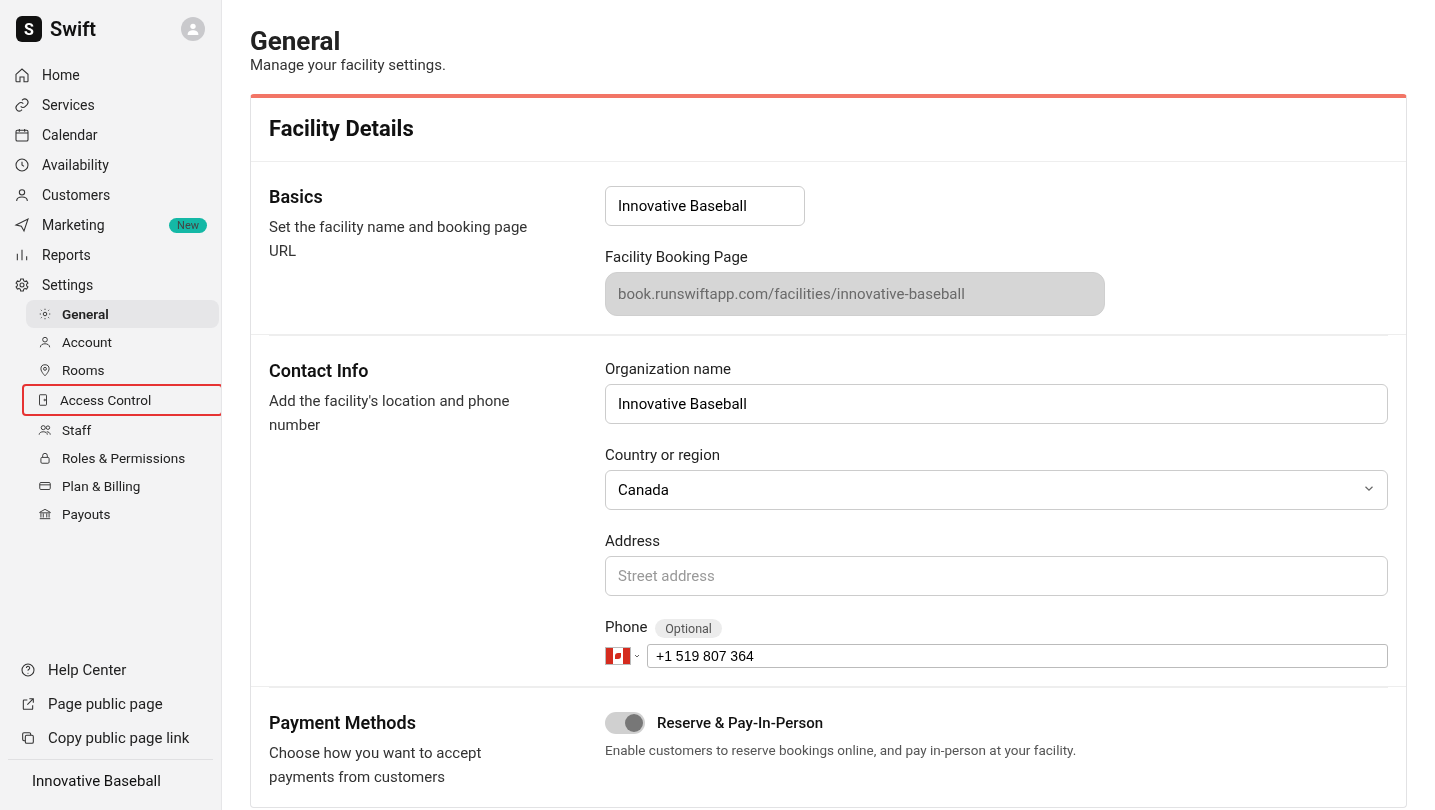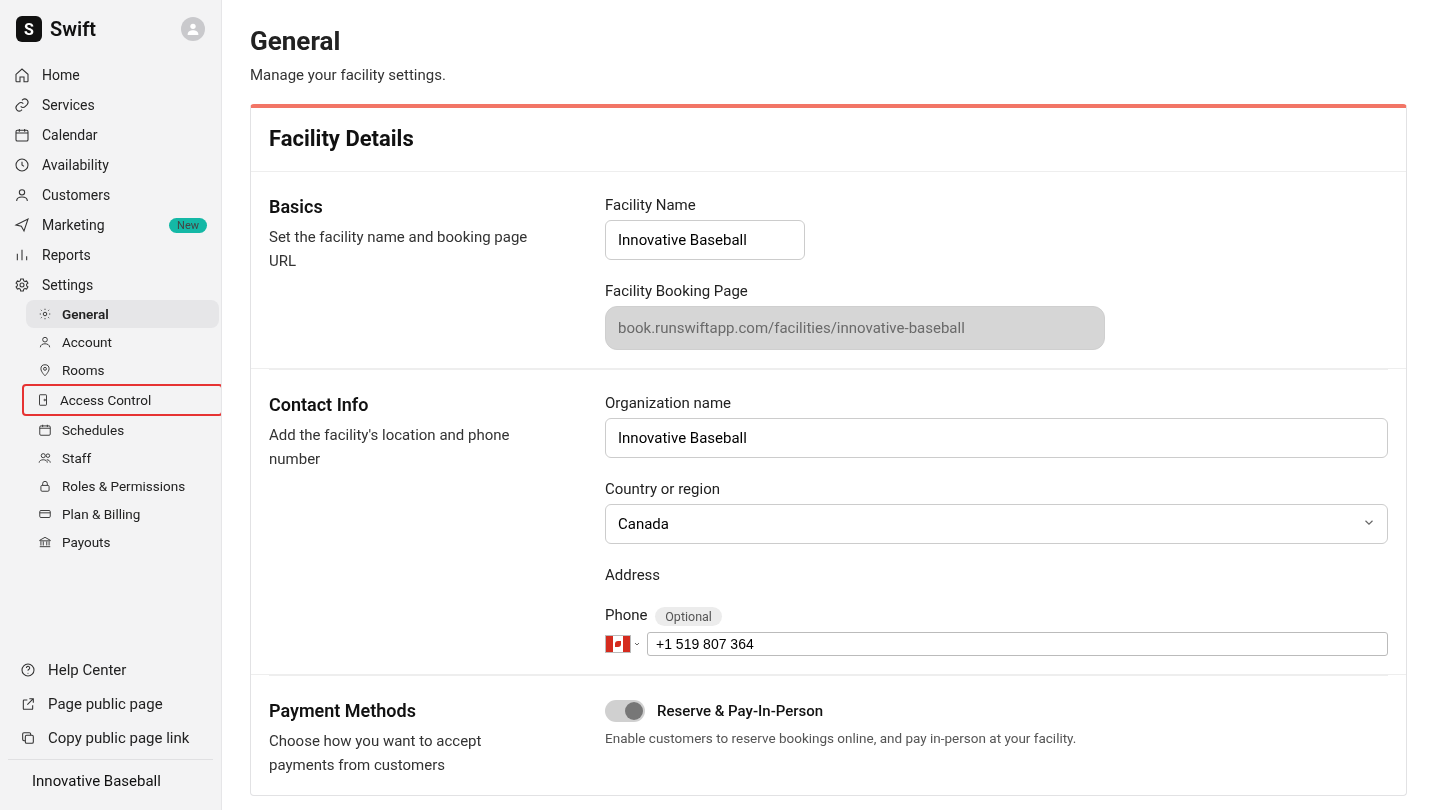--- a/index.html
+++ b/index.html
@@ -124,21 +124,21 @@
     padding: 26px 28px 0 28px;
   }
   .page-title {
     font-size: 26px;
     font-weight: 700;
     color: #222;
   }
   .page-subtitle {
     font-size: 15px;
     color: #333;
-    margin-top: 10px;
+    margin-top: 0;
   }
 
   .card {
     margin-top: 20px;
     border: 1px solid #e2e2e4;
     border-top: 4px solid #f27566;
     border-radius: 4px;
     background: #fff;
   }
   .card-header {
@@ -367,29 +367,20 @@
                 <rect x="6" y="3" width="12" height="18" rx="1"></rect>
                 <circle cx="15" cy="12" r="1.3"></circle>
               </svg>
             </span>
           <span>Access Control</span>
         </div>
       </div>
       <div class="nav-item">
         <span class="icon">
             <svg viewBox="0 0 24 24">
-              <rect x="3" y="5" width="18" height="16" rx="2"></rect>
-              <path d="M3 9h18M8 3v4M16 3v4"></path>
-            </svg>
-          </span>
-        <span>Schedules</span>
-      </div>
-      <div class="nav-item">
-        <span class="icon">
-            <svg viewBox="0 0 24 24">
               <circle cx="9" cy="8" r="3.5"></circle>
               <path d="M2 20c0-3 3-5 7-5s7 2 7 5"></path>
               <circle cx="17" cy="8" r="3"></circle>
               <path d="M15 15c3 0 6 2 6 5"></path>
             </svg>
           </span>
         <span>Staff</span>
       </div>
       <div class="nav-item">
         <span class="icon">
@@ -459,21 +450,20 @@
   <div class="card">
     <div class="card-header">Facility Details</div>
 
     <div class="section">
       <div class="section-left">
         <div class="section-title">Basics</div>
         <div class="section-desc">Set the facility name and booking page URL</div>
       </div>
       <div class="section-right">
         <div class="field">
-          <label class="field-label">Facility Name</label>
           <input class="text-input small" value="Innovative Baseball" style="">
         </div>
         <div class="field">
           <label class="field-label">Facility Booking Page</label>
           <div class="readonly-box">book.runswiftapp.com/facilities/innovative-baseball</div>
         </div>
       </div>
     </div>
 
     <div class="divider"></div>
@@ -492,20 +482,21 @@
           <label class="field-label">Country or region</label>
           <div class="select-wrap">
             <input class="text-input" readonly="" value="Canada" style="">
             <span class="select-caret"><svg viewBox="0 0 24 24">
                   <path d="M6 9l6 6 6-6"></path>
                 </svg></span>
           </div>
         </div>
         <div class="field">
           <label class="field-label">Address</label>
+          <input class="text-input" placeholder="Street address" style="">
         </div>
         <div class="field">
           <label class="field-label">
             <span>Phone</span>
             <span class="optional-pill">Optional</span>
           </label>
           <div class="phone-row">
             <div class="flag-sel">
               <div class="flag-ca">
                   <div class="flag-leaf"></div>

